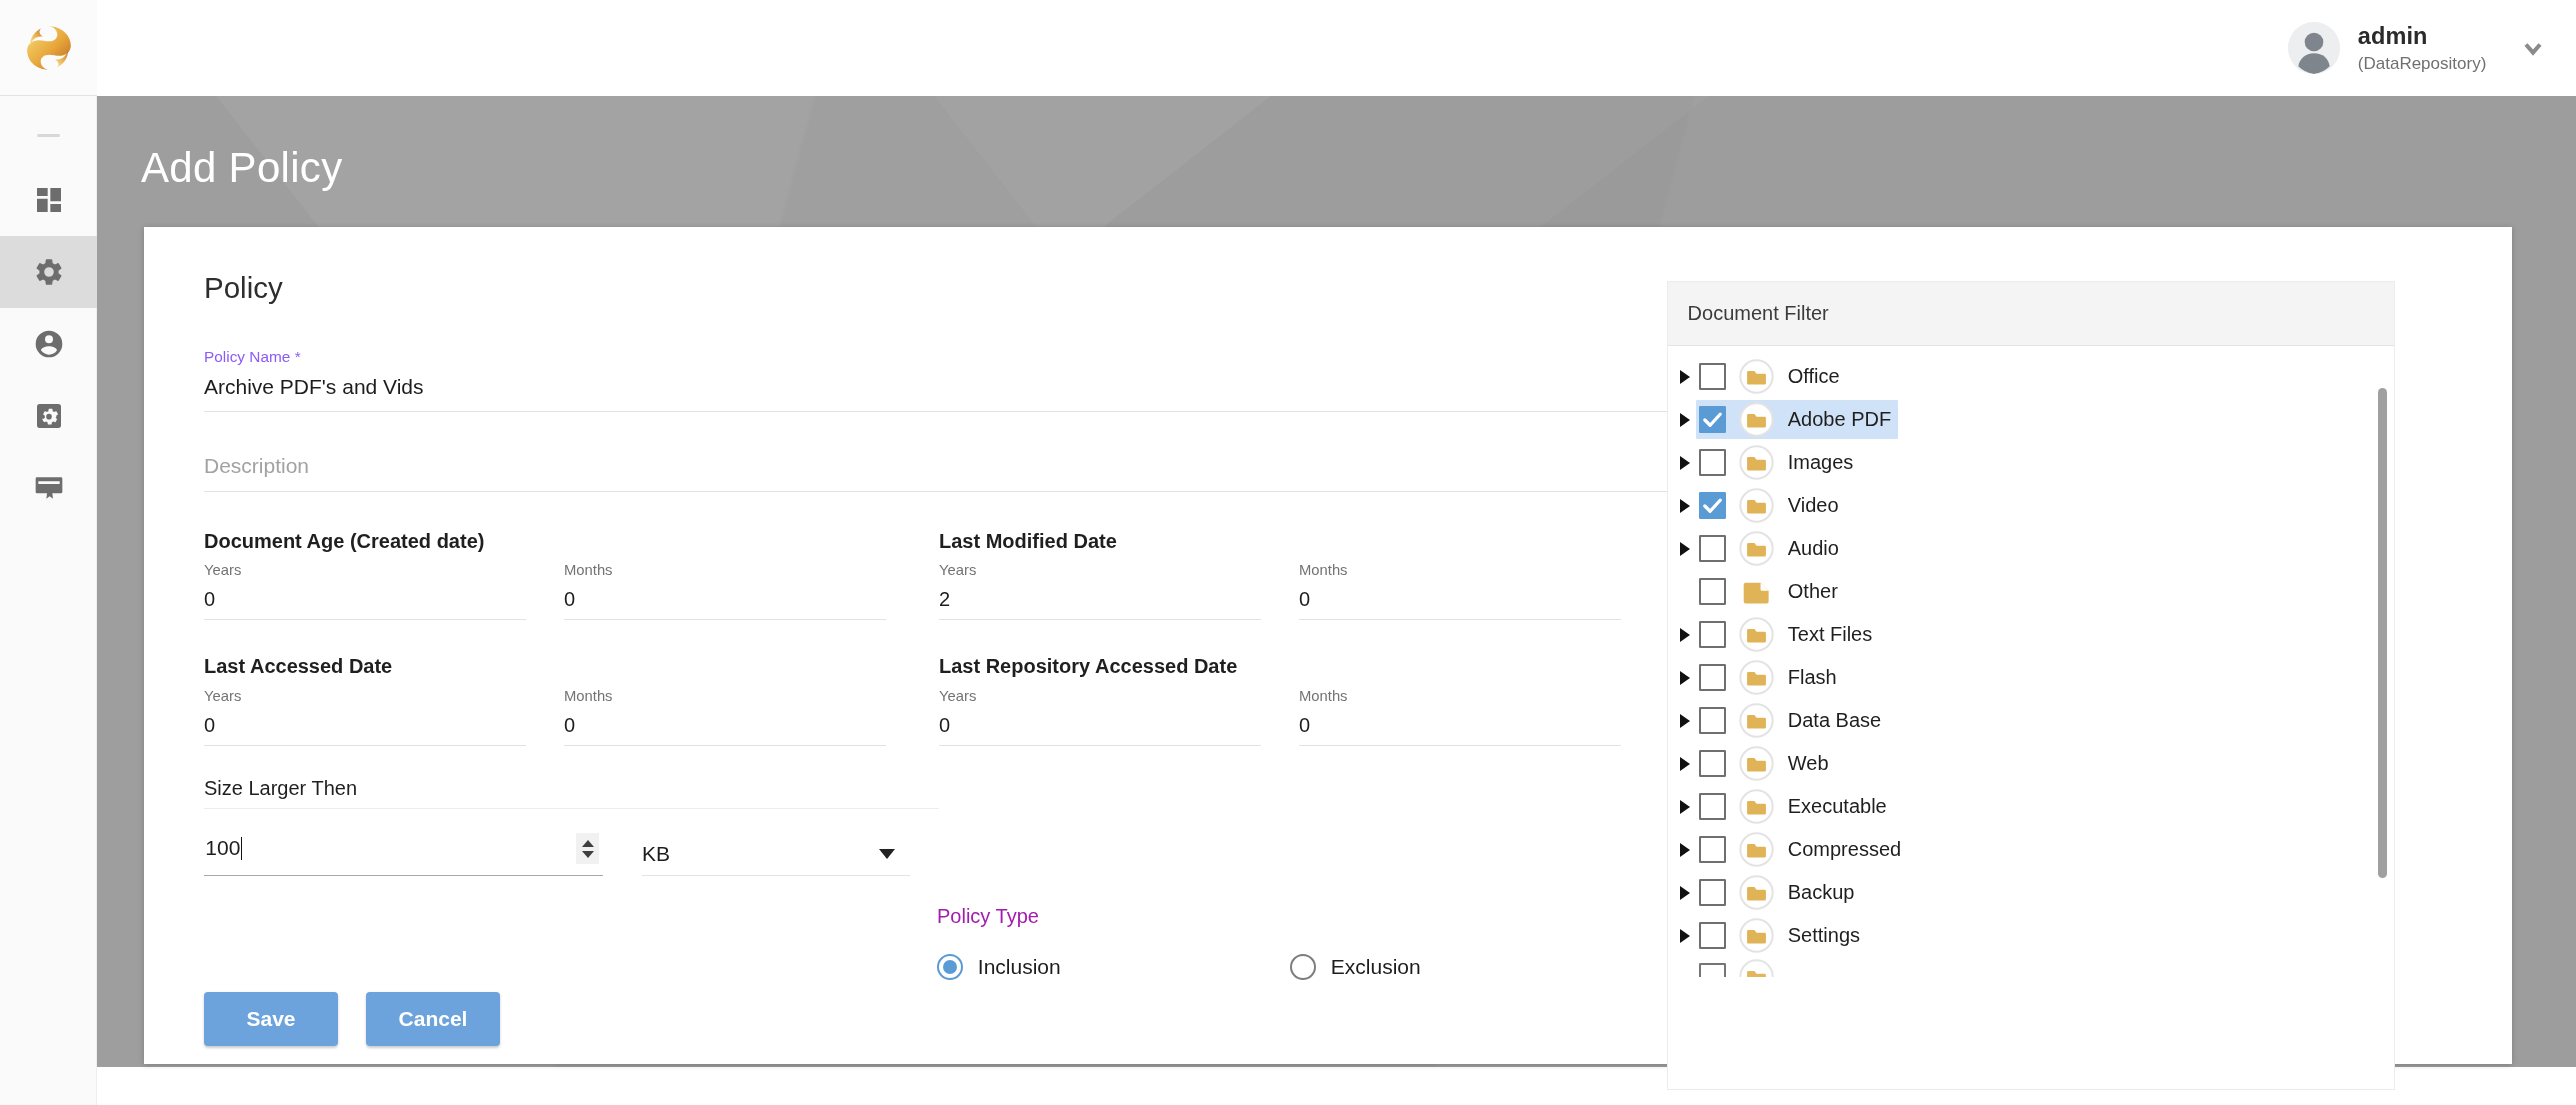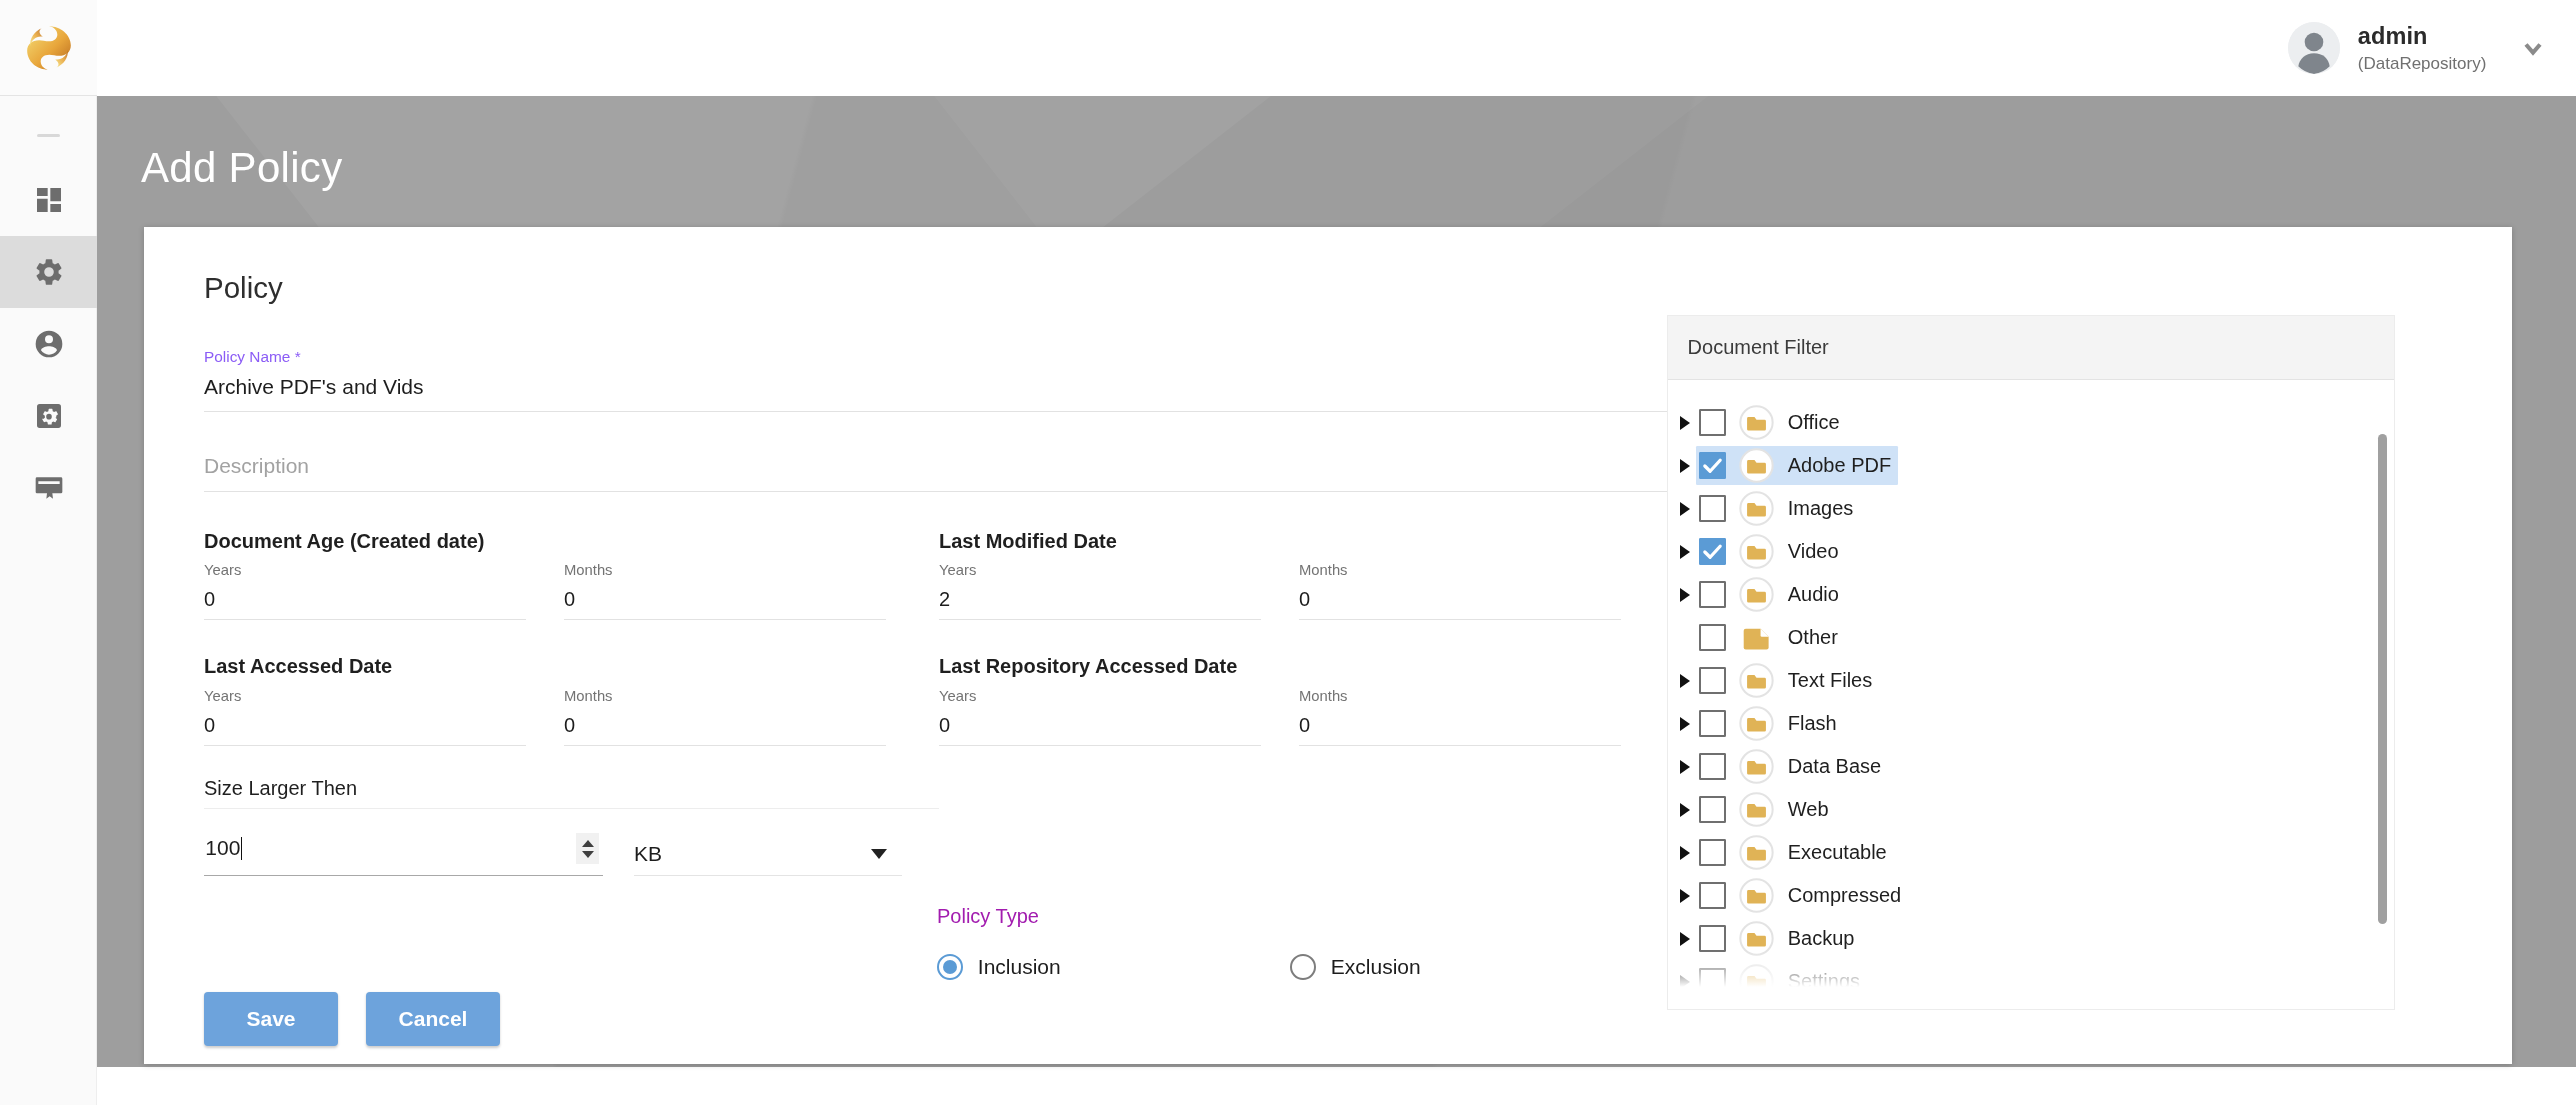--- a/index.html
+++ b/index.html
@@ -127,21 +127,21 @@
   .ym-row { display:flex; gap:38px; }
   .ym-field { width:322px; }
   .ym-field .field-label { font-size:14.8px; color:#737373; margin-bottom:10.7px; }
   .ym-field .field-value { font-size:20px; padding-bottom:10.7px; }
 
   #grid-dates { display:grid; grid-template-columns:735px 735px; row-gap:35px; }
   .date-block { }
 
   #size-block { margin-top:31px; width:735px; }
   #size-title { font-size:20px; color:#1f1f1f; margin:0 0 24px 0; border-bottom:1.3px solid #ededed; padding-bottom:8px; }
-  #size-row { display:flex; align-items:flex-end; gap:8px; margin-top:7px; }
+  #size-row { display:flex; align-items:flex-end; gap:16px; margin-top:7px; }
   #size-input-wrap {
     width:399px; display:flex; align-items:center; justify-content:space-between;
     border-bottom:1.3px solid #a8a8a8; padding-bottom:10.7px;
   }
   #size-input-value {
     font-size:21px; color:#1d1d1d; line-height:1; position:relative; padding-left:1.3px;
   }
   #size-caret {
     display:inline-block; width:1.3px; height:23px; background:#111;
     vertical-align:-4.7px; margin-left:0.7px;
@@ -184,23 +184,23 @@
     box-shadow:0 1.3px 2.7px rgba(0,0,0,0.20);
     font-family:"Liberation Sans", sans-serif;
   }
   #cancel-button { min-width:134px; }
 
   
   #filter-col {
     width:832px; padding:0; position:relative; margin-left:0; padding-top:70px;
   }
   #filter-panel {
-    position:absolute; left:-13.4px; top:88px; width:728px; height:695px;
+    position:absolute; left:-13.4px; top:54px; width:728px; height:809px;
     border:0.7px solid #ececec; background:#ffffff;
-    display:flex; flex-direction:column; overflow:hidden;gap:12px;
+    display:flex; flex-direction:column; overflow:hidden;
   }
   #filter-header {
     height:64px; background:#f4f4f4; border-bottom:0.7px solid #e3e3e3;
     display:flex; align-items:center; padding-left:20px; flex:none;
   }
   #filter-title { font-size:20px; color:#3b3b3b; }
   #tree-scroll {
     flex:1; position:relative; overflow:hidden; padding-top:9.4px;
   }
   #tree-list { position:relative; }

